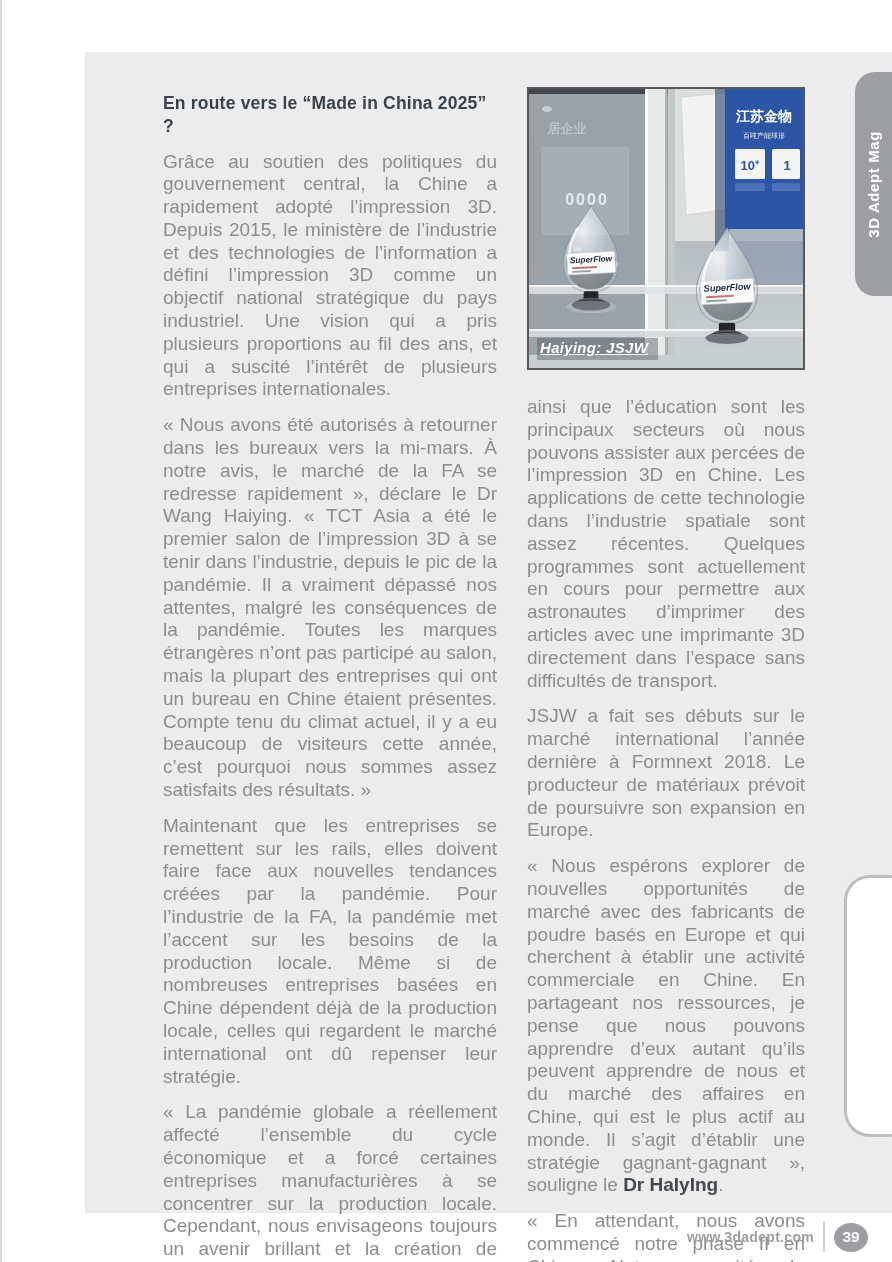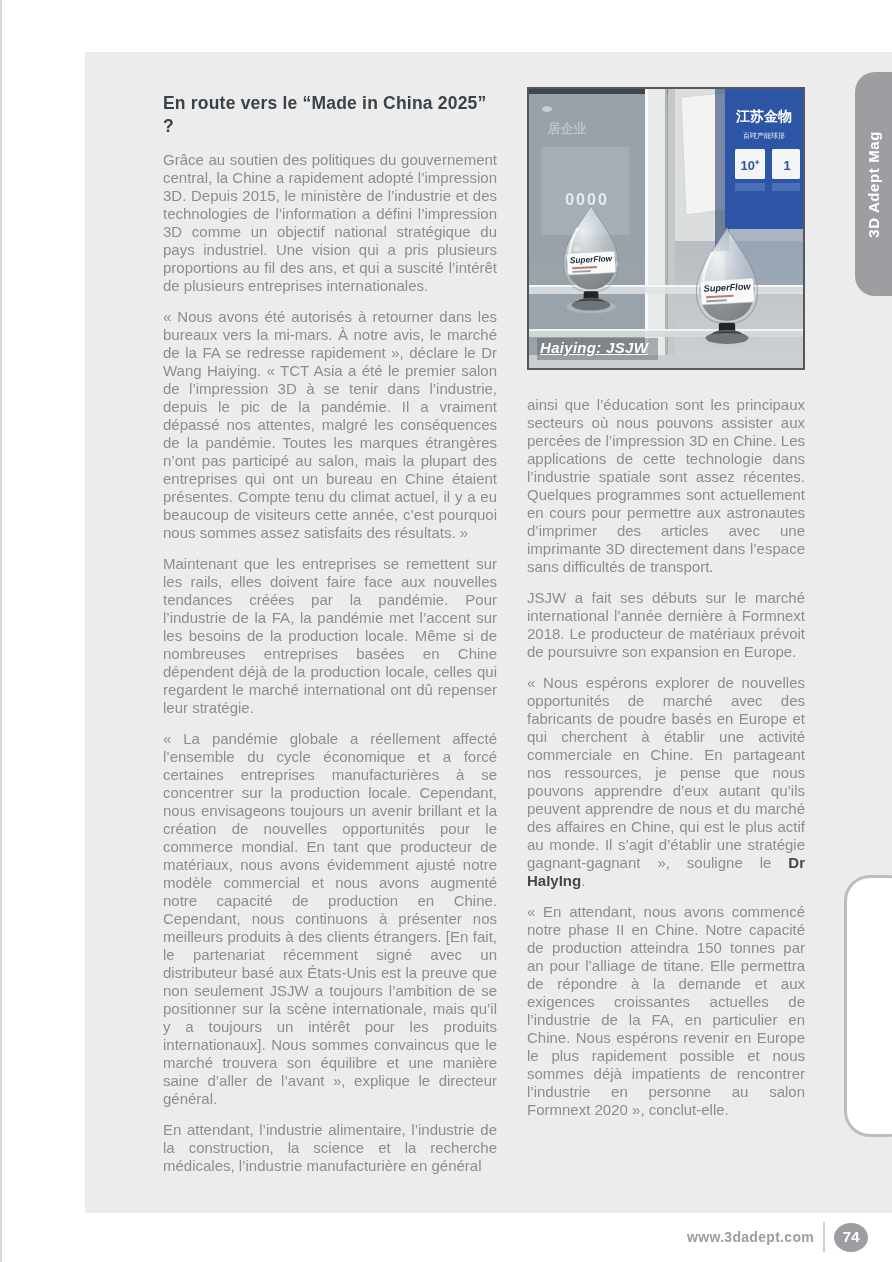--- a/index.html
+++ b/index.html
@@ -12,21 +12,21 @@
   .page{position:absolute;left:85px;top:52px;width:864px;height:1161px;background:#ececec}
 
   
   .col-left{position:absolute;left:78px;top:40px;width:334px}
   .col-right{position:absolute;left:442px;top:35px;width:278px}
   .article-title{
     font-size:17.5px;font-weight:700;color:#3a424a;margin:0 0 13px;
     line-height:1.3;letter-spacing:.2px;
   }
   .body-para{
-    font-size:15px;line-height:1.2;color:#8b8d8f;
+    font-size:19px;line-height:1.2;color:#8b8d8f;
     text-align:justify;margin:0 0 13px;
   }
   .col-heading{
     font-size:16.5px;font-weight:700;color:#3a424a;
     margin:14px 0 10px;line-height:1.25;text-align:left;
   }
   .seg-n{font-style:normal}
   .seg-i{}
   .seg-b{font-weight:700;color:#42484e}
 
@@ -180,14 +180,14 @@
 
 <div class="mag-tab">
   <span>3D Adept Mag</span>
 </div>
 
 <div class="side-pill"></div>
 
 <div class="footer">
   <span class="footer-url">www.3dadept.com</span>
   <span class="footer-divider"></span>
-  <span class="page-badge">74</span>
+  <span class="page-badge">39</span>
 </div>
 
 </body></html>

